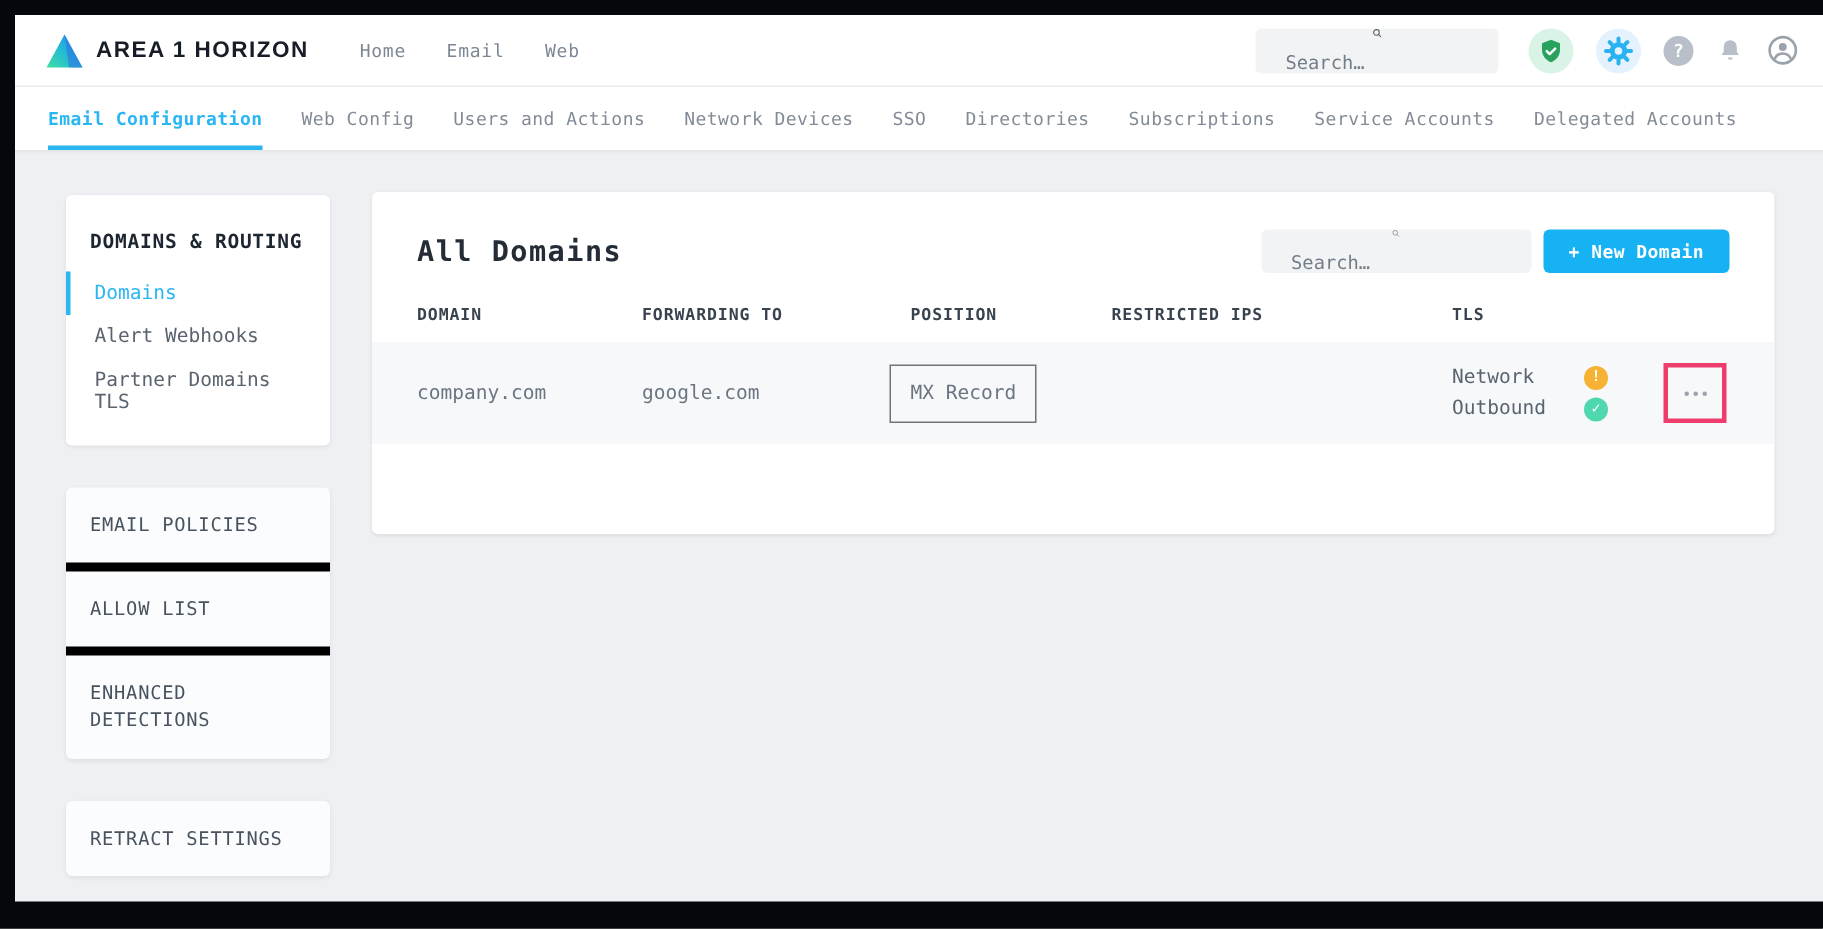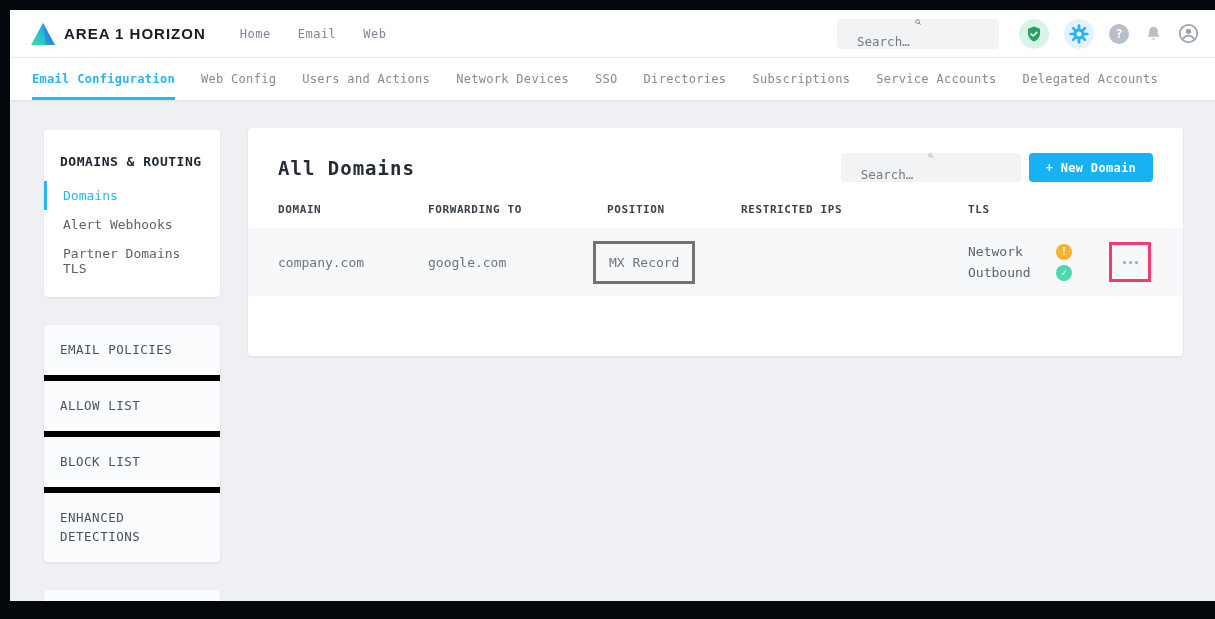--- a/index.html
+++ b/index.html
@@ -46,21 +46,21 @@
   .panel-head { display:flex; align-items:center; padding:25px 30px 21px; }
   .panel-title { font-size:19px; font-weight:bold; letter-spacing:1px; color:#242c36; }
   .panel-head .searchbox { margin-left:auto; width:180px; height:29px; }
   .btn-new { margin-left:8px; height:29px; background:#17b2f3; color:#ffffff; border:none; border-radius:4px; font-family:inherit; font-size:12px; font-weight:bold; padding:0 17px; cursor:pointer; letter-spacing:0.3px; }
 
   .tgrid { display:grid; grid-template-columns:150px 179px 134px 227px 1fr 44px; align-items:center; padding:0 30px; }
   .thead { padding-bottom:12px; }
   .th { font-size:11px; font-weight:bold; color:#39434e; letter-spacing:0.6px; }
   .trow { background:#f6f8fa; height:68px; }
   .td { font-size:13px; color:#6b7582; }
-  .pos-box { display:inline-block; margin-left:-14px; padding:11px 13px; border:3px solid #737373; }
+  .pos-box { display:inline-block; margin-left:-14px; padding:11px 13px; border:1px solid #737373; }
   .tls-cell { display:grid; grid-template-columns:88px 16px; row-gap:5px; align-items:center; font-size:13px; color:#5a646f; }
   .dot-ic { width:16px; height:16px; border-radius:50%; color:#ffffff; font-size:10px; font-weight:bold; display:flex; align-items:center; justify-content:center; }
   .dot-warn { background:#f5b233; }
   .dot-ok { background:#4fd8b0; }
   .menu-box { width:42px; height:40px; border:3px solid #ee3d6d; display:flex; align-items:center; justify-content:center; gap:3px; cursor:pointer; }
   .mdot { width:3px; height:3px; border-radius:50%; background:#9aa2ac; }
 </style>
 </head>
 <body>
 
@@ -151,21 +151,20 @@
     <aside class="sidebar">
       <div class="card routing">
         <div class="routing-title">DOMAINS &amp; ROUTING</div>
         <div class="routing-item active">Domains</div>
         <div class="routing-item">Alert Webhooks</div>
         <div class="routing-item">Partner Domains TLS</div>
       </div>
       <div class="card">
         <div class="section">EMAIL POLICIES</div>
         <div class="section">ALLOW LIST</div>
-        <div class="section">BLOCK LIST</div>
         <div class="section">ENHANCED DETECTIONS</div>
       </div>
       <div class="card">
         <div class="section">RETRACT SETTINGS</div>
       </div>
     </aside>
 
     <main class="panel">
       <div class="panel-head">
         <h1 class="panel-title">All Domains</h1>

